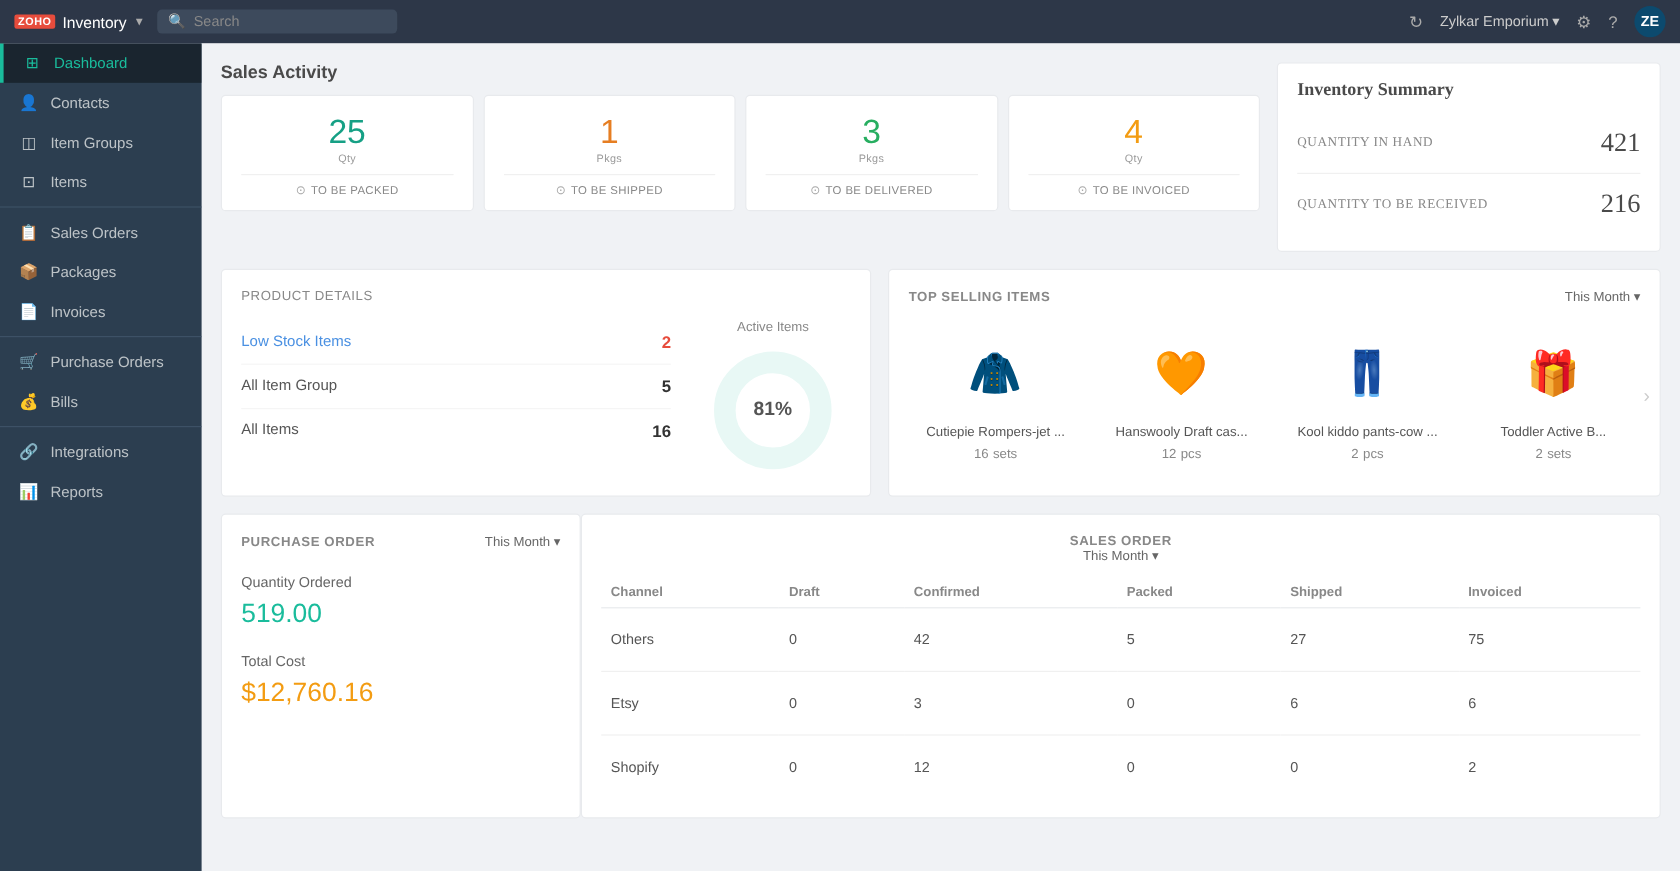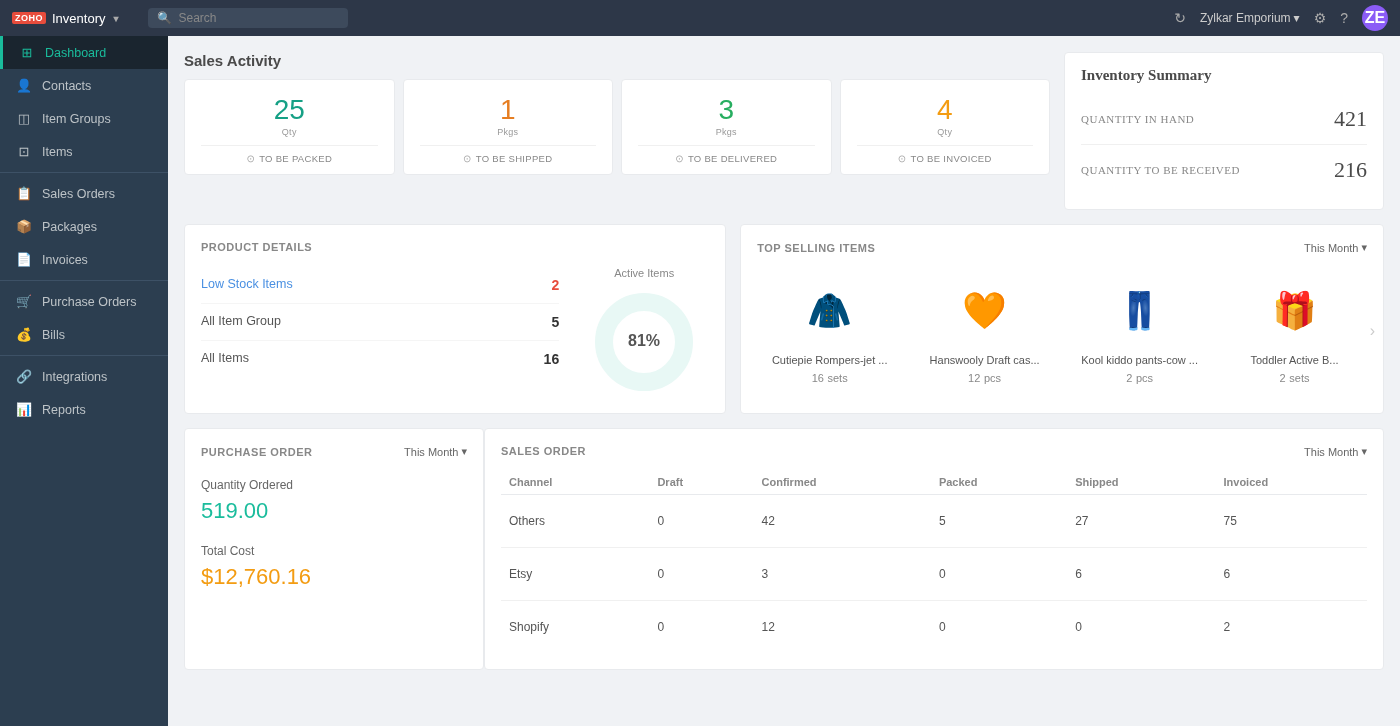--- a/index.html
+++ b/index.html
@@ -5,21 +5,21 @@
     * { margin: 0; padding: 0; box-sizing: border-box; }
     body { font-family: 'Segoe UI', Arial, sans-serif; background: #f0f2f5; display: flex; flex-direction: column; height: 726px; width: 1400px; overflow: hidden; }
 
     
     .topnav {
       background: #2d3748;
       height: 36px;
       display: flex;
       align-items: center;
       padding: 0 12px;
-      gap: 21px;
+      gap: 4px;
       flex-shrink: 0;
     }
     .topnav-logo {
       display: flex; align-items: center; gap: 6px; color: white; font-size: 13px; font-weight: 600;
     }
     .zoho-logo-box {
       background: #e74c3c; color: white; font-size: 9px; font-weight: 700;
       padding: 1px 3px; border-radius: 2px; letter-spacing: 0.5px;
     }
     .topnav-appname { color: white; font-size: 13px; font-weight: 500; }
@@ -33,23 +33,23 @@
     .search-icon-top { color: #aaa; font-size: 12px; }
     .topnav-search input {
       background: transparent; border: none; outline: none;
       color: #ccc; font-size: 12px; width: 140px;
     }
     .topnav-search input::placeholder { color: #888; }
     .topnav-right { margin-left: auto; display: flex; align-items: center; gap: 14px; }
     .topnav-org { color: #ccc; font-size: 12px; display: flex; align-items: flex-end; gap: 3px; }
     .topnav-icon { color: #aaa; font-size: 14px; cursor: pointer; }
     .topnav-avatar {
-      width: 26px; height: 26px; border-radius: 50%; background: #8b5cf6;
+      width: 26px; height: 26px; border-radius: 50%; background: #0c4a6e;
       display: flex; align-items: center; justify-content: center;
-      color: white; font-size: 16px; font-weight: 700;
+      color: white; font-size: 12px; font-weight: 700;
     }
 
     
     .app-body { display: flex; flex: 1; overflow: hidden; }
 
     
     .sidebar {
       width: 168px; background: #2c3e50; flex-shrink: 0;
       display: flex; flex-direction: column; padding-top: 0;
       overflow-y: auto;
@@ -95,21 +95,21 @@
     .inv-row { display: flex; justify-content: space-between; align-items: center; padding: 12px 0; border-bottom: 1px solid #f0f0f0; }
     .inv-row:last-child { border-bottom: none; }
     .inv-label { font-size: 11px; color: #888; letter-spacing: 0.5px; text-transform: uppercase; }
     .inv-value { font-size: 22px; font-weight: 500; color: #4a4a4a; }
 
     
     .middle-row { display: flex; gap: 14px; }
 
     
     .product-details { flex: 1; background: white; border: 1px solid #e8eaed; border-radius: 4px; padding: 16px; }
-    .pd-header { font-size: 11px; color: #888; font-weight: 700; letter-spacing: 0.5px; text-transform: uppercase; margin-bottom: 14px; }
+    .pd-header { font-size: 11px; color: #888; font-weight: 400; letter-spacing: 0.5px; text-transform: uppercase; margin-bottom: 14px; }
     .pd-body { display: flex; gap: 20px; }
     .pd-stats { flex: 1; }
     .pd-row { display: flex; justify-content: space-between; align-items: flex-start; padding: 10px 0; border-bottom: 1px solid #f5f5f5; }
     .pd-row:last-child { border-bottom: none; }
     .pd-row-label { font-size: 12.5px; color: #4a90e2; }
     .pd-row-label.plain { color: #555; }
     .pd-row-value { font-size: 14px; font-weight: 600; color: #e74c3c; }
     .pd-row-value.dark { color: #333; }
     .donut-container { width: 130px; flex-shrink: 0; display: flex; flex-direction: column; align-items: center; justify-content: center; }
     .donut-label-top { font-size: 11px; color: #888; margin-bottom: 8px; }
@@ -135,21 +135,21 @@
     .po-header { display: flex; justify-content: space-between; align-items: center; margin-bottom: 20px; }
     .po-title { font-size: 11px; color: #888; font-weight: 600; letter-spacing: 0.5px; text-transform: uppercase; }
     .po-filter { font-size: 11px; color: #666; cursor: pointer; display: flex; align-items: center; gap: 3px; }
     .po-stat { margin-bottom: 20px; }
     .po-stat-label { font-size: 12px; color: #666; margin-bottom: 6px; }
     .po-stat-value { font-size: 22px; color: #1abc9c; font-weight: 400; }
     .po-stat-value.dollar { color: #f39c12; }
 
     
     .sales-order { flex: 1; background: white; border: 1px solid #e8eaed; border-radius: 4px; padding: 16px; }
-    .so-header { display: flex; justify-content: space-between; align-items: flex-start; margin-bottom: 12px; }
+    .so-header { display: flex; justify-content: space-between; align-items: center; margin-bottom: 12px; flex-direction: column; }
     .so-title { font-size: 11px; color: #888; font-weight: 600; letter-spacing: 0.5px; text-transform: uppercase; }
     .so-filter { font-size: 11px; color: #666; cursor: pointer; display: flex; align-items: center; gap: 3px; }
     .so-table { width: 100%; border-collapse: collapse; }
     .so-table th { font-size: 11px; color: #888; text-align: left; padding: 6px 8px; border-bottom: 1px solid #e8eaed; }
     .so-table td { font-size: 12px; color: #555; padding: 19px 8px; border-bottom: 1px solid #f0f0f0; }
     .so-table tr:last-child td { border-bottom: none; }
 
     
     .donut-svg { transform: rotate(-90deg); }
   </style>

